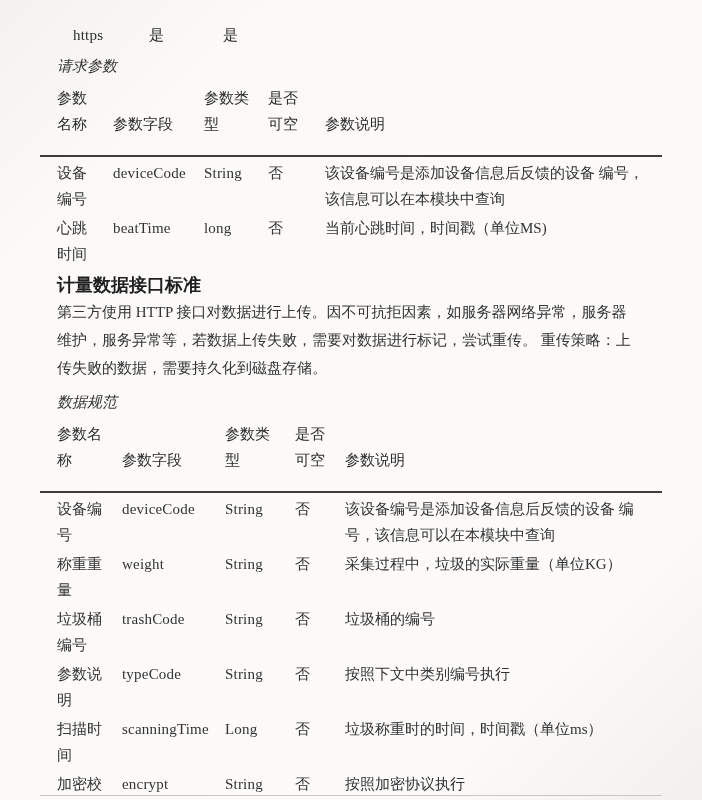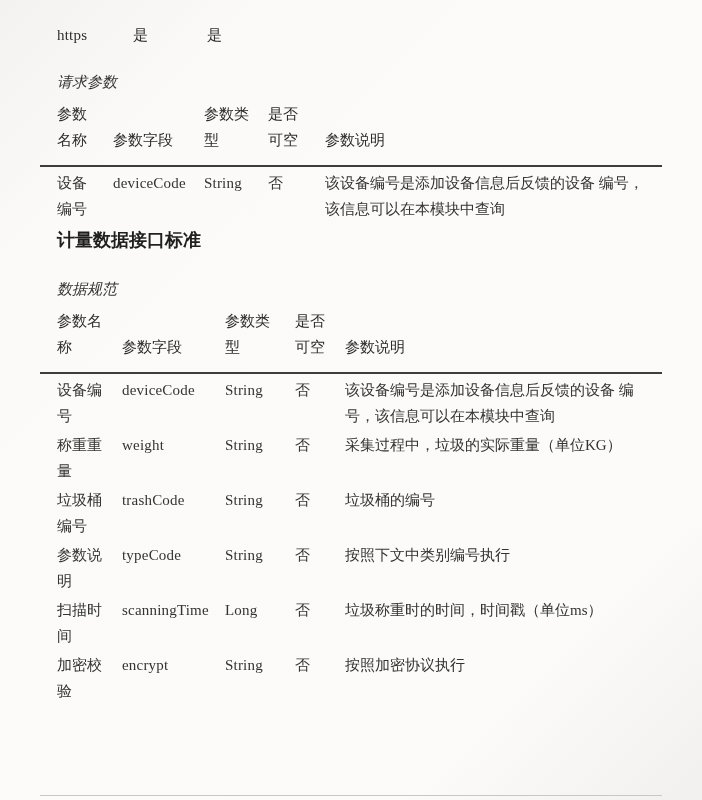--- a/index.html
+++ b/index.html
@@ -18,30 +18,31 @@
   }
   .page {
     position: relative;
     width: 702px;
     height: 800px;
   }
   .top-values {
     display: flex;
     padding-top: 24px;
     line-height: 22px;
+    padding-left: 16px;
   }
   .top-values .v1 { margin-left: 57px; width: 76px; }
   .top-values .v2 { width: 74px; }
   .top-values .v3 { width: auto; }
   .h-italic {
     font-style: italic;
     color: #333333;
     margin-left: 57px;
     line-height: 26px;
-    margin-top: 23px;
+    margin-top: 7px;
   }
   .h-bold {
     font-weight: bold;
     color: #1f1f1f;
     margin-left: 57px;
     line-height: 26px;
     margin-top: 5px;
     font-size: 18px;
   }
   .para {
@@ -62,21 +63,21 @@
     box-sizing: border-box;
     padding: 0;
     font-weight: normal;
     text-align: left;
     line-height: 26px;
     word-break: break-all;
   }
   table.params th {
     vertical-align: bottom;
     border-bottom: 2px solid #3d3d3d;
-    padding-bottom: 12px;
+    padding-bottom: 18px;
     color: #2b2b2b;
   }
   table.params td {
     vertical-align: top;
     padding-top: 3px;
     color: #333333;
   }
   td .pre, th .pre { white-space: pre-line; }
   
   .t1 .c1 { width: 73px;  padding-left: 17px; padding-right: 17px; }
@@ -131,26 +132,36 @@
     </thead>
     <tbody>
       <tr>
         <td class="c1">设备编号</td>
         <td class="c2 field-latin">deviceCode</td>
         <td class="c3 field-latin">String</td>
         <td class="c4">否</td>
         <td class="c5"><span class="pre">该设备编号是添加设备信息后反馈的设备 编号，
 该信息可以在本模块中查询</span></td>
       </tr>
+      <tr>
+        <td class="c1">心跳时间</td>
+        <td class="c2 field-latin">beatTime</td>
+        <td class="c3 field-latin">long</td>
+        <td class="c4">否</td>
+        <td class="c5"><span class="pre">当前心跳时间，时间戳（单位MS)</span></td>
+      </tr>
     </tbody>
   </table>
 
   <div class="h-bold">计量数据接口标准</div>
 
 
+  <div class="para">第三方使用 HTTP 接口对数据进行上传。因不可抗拒因素，如服务器网络异常，服务器
+维护，服务异常等，若数据上传失败，需要对数据进行标记，尝试重传。 重传策略：上
+传失败的数据，需要持久化到磁盘存储。</div>
 
   <div class="h-italic">数据规范</div>
 
   <table class="params t2">
     <colgroup>
         <col class="c1">
         <col class="c2">
         <col class="c3">
         <col class="c4">
         <col class="c5">

